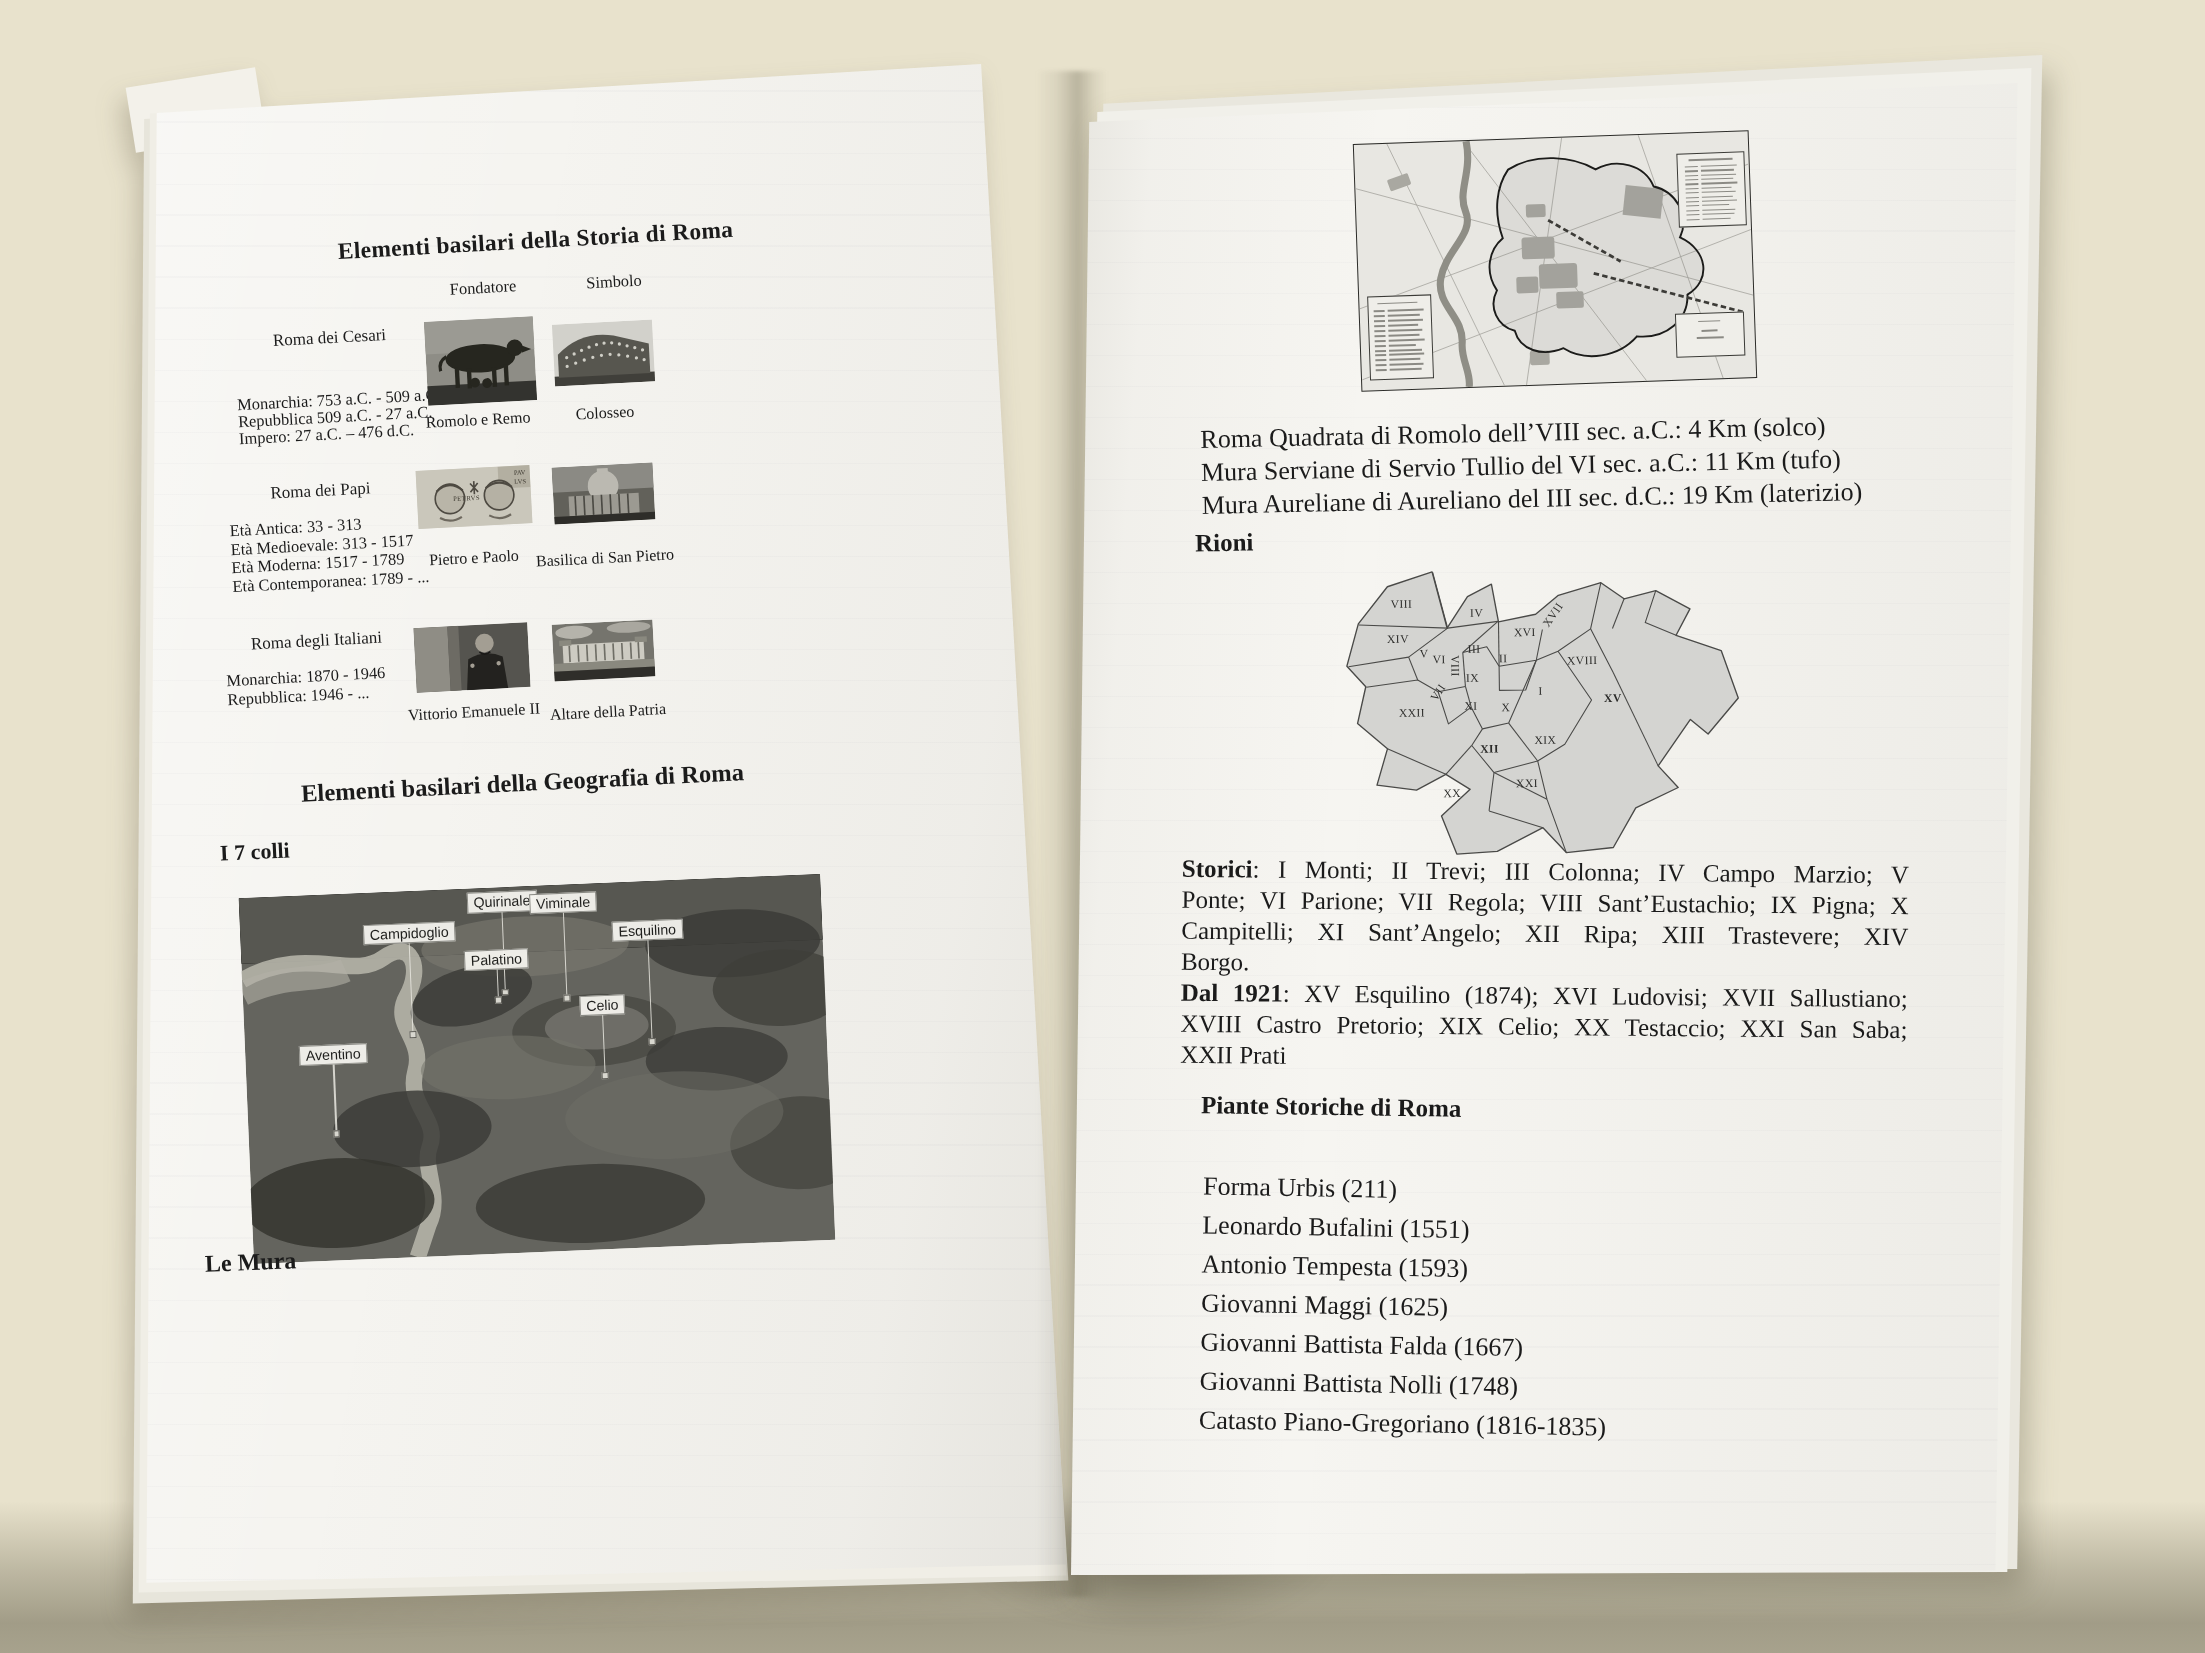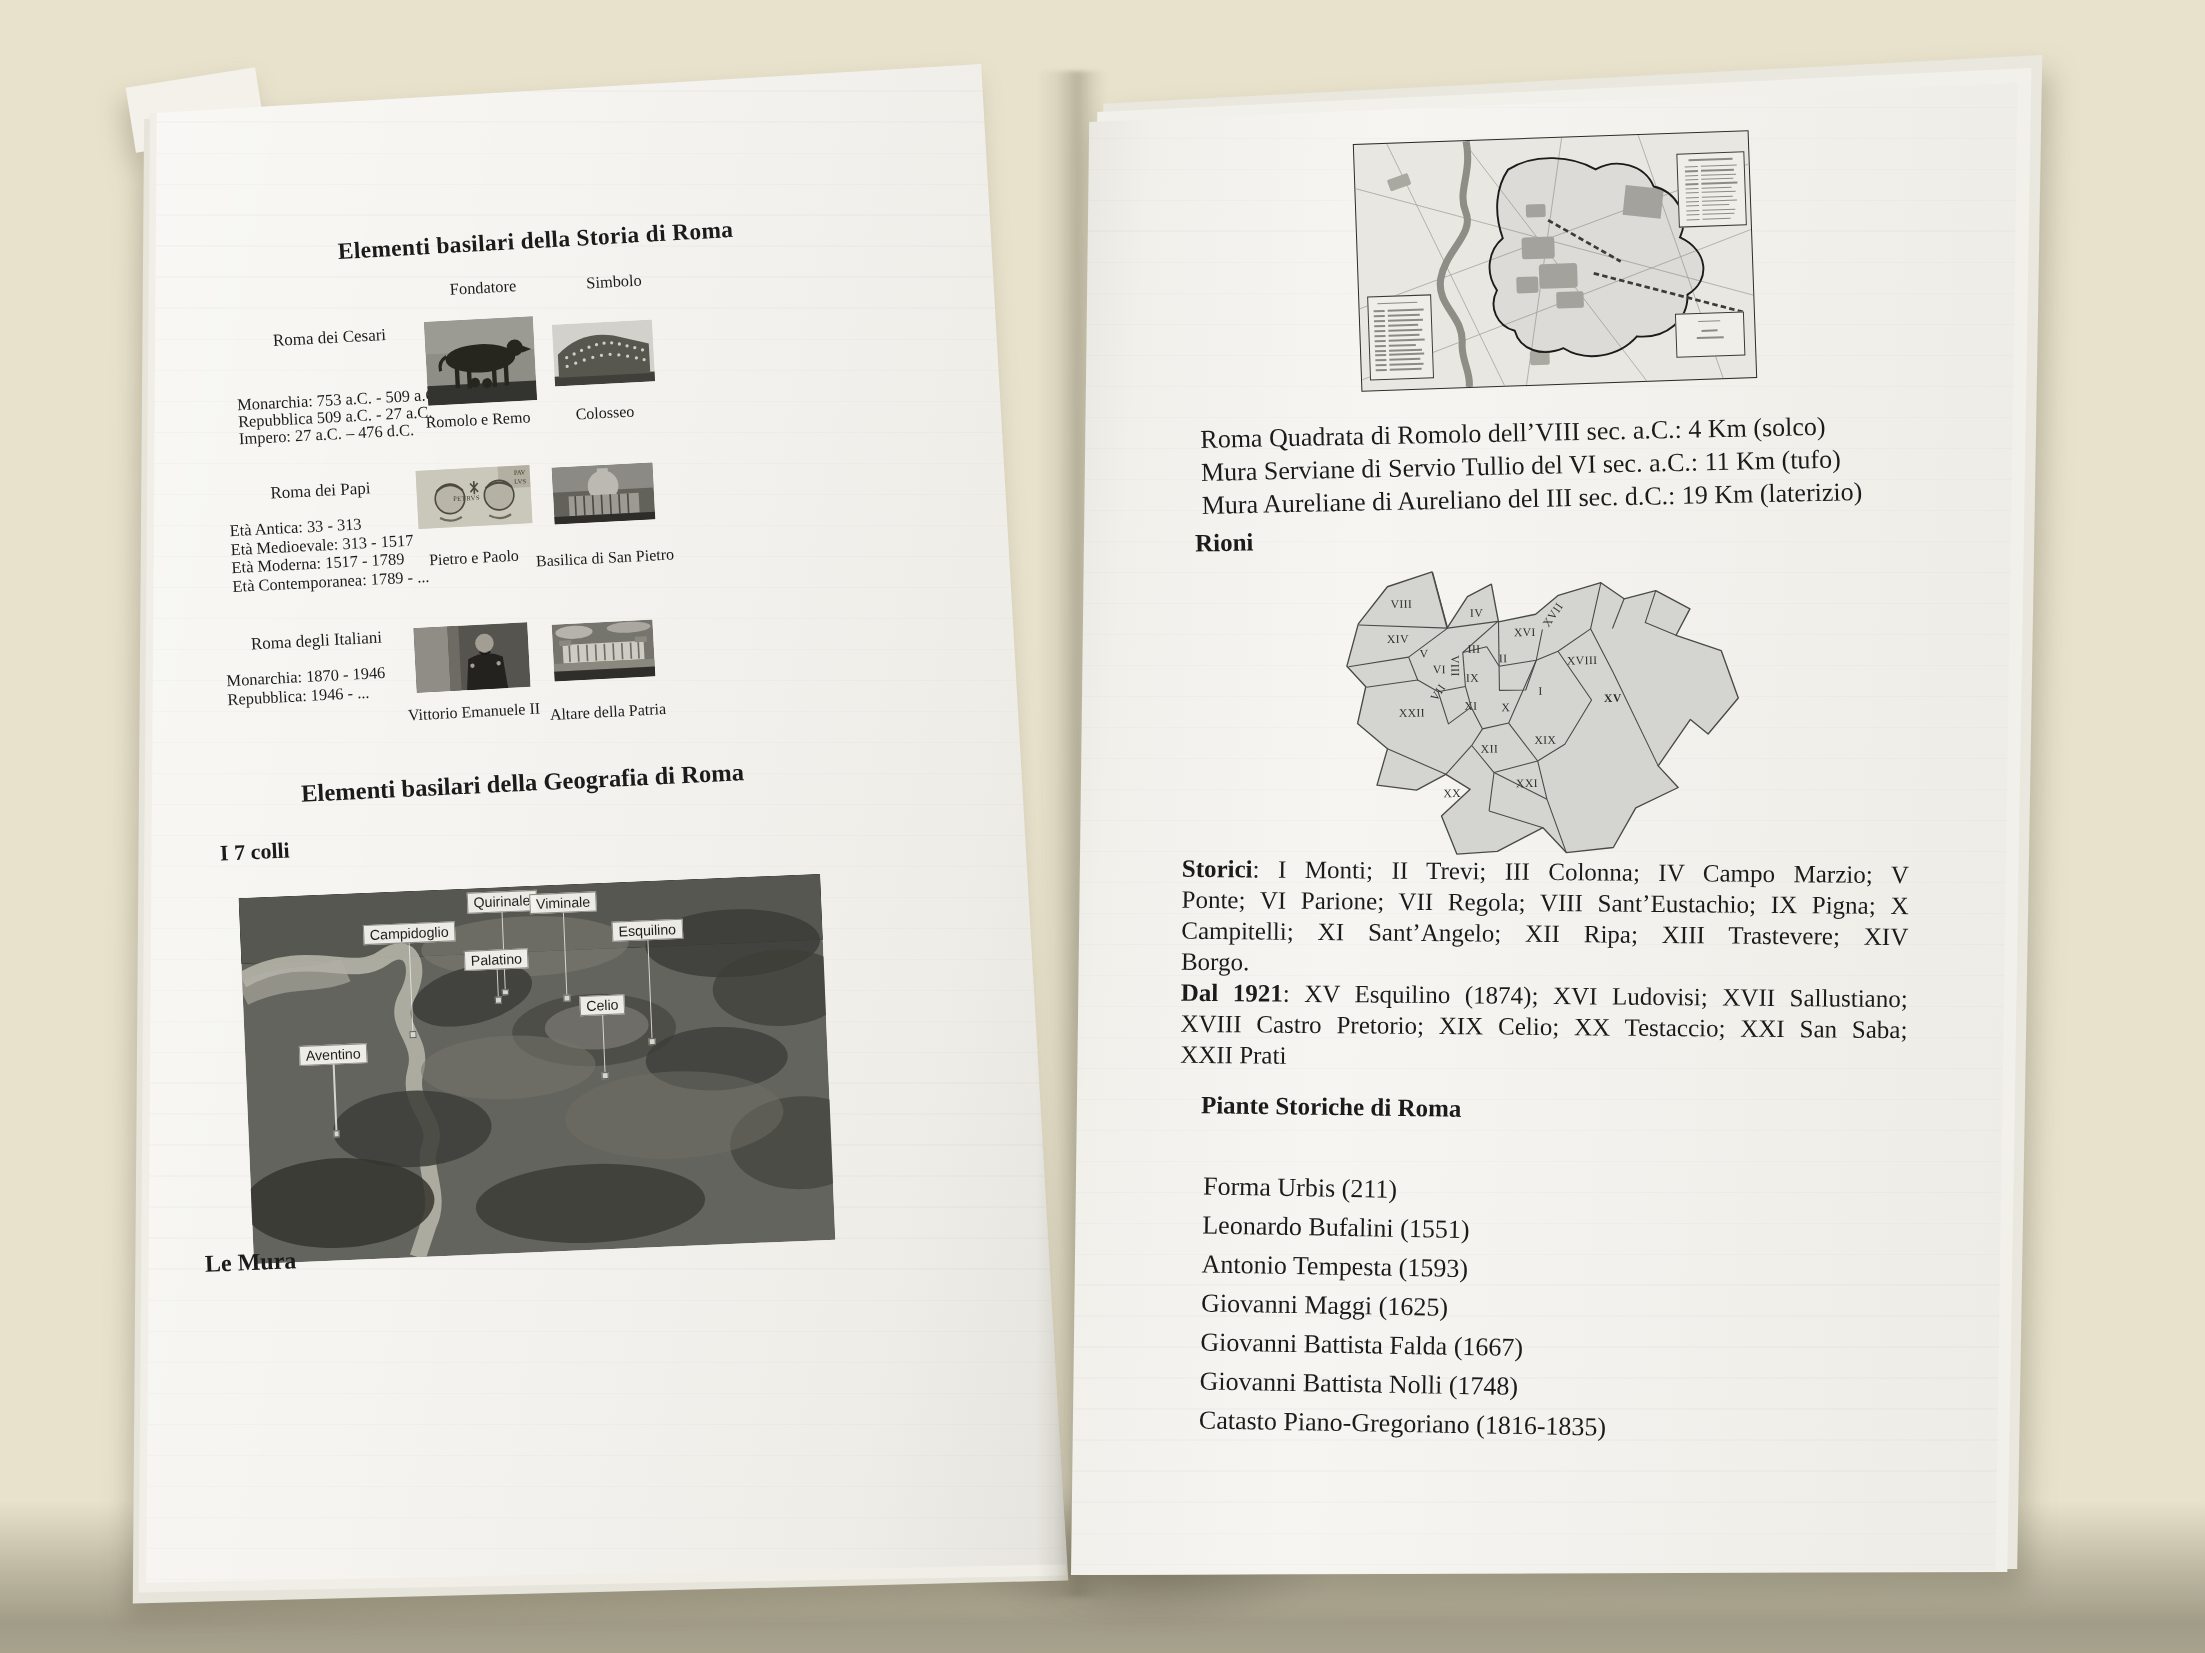--- a/index.html
+++ b/index.html
@@ -452,30 +452,30 @@
         <span class="rione-num" style="left:96px;top:38px;">VIII</span>
         <span class="rione-num" style="left:171px;top:48px;">IV</span>
         <span class="rione-num" style="left:219px;top:68px;">XVI</span>
         <span class="rione-num" style="left:247px;top:51px;transform:translate(-50%,-50%) rotate(-55deg);">XVII</span>
         <span class="rione-num" style="left:276px;top:67px;margin-top:30px;">XVIII</span>
         <span class="rione-num" style="left:92px;top:73px;">XIV</span>
         <span class="rione-num" style="left:118px;top:88px;">V</span>
         <span class="rione-num" style="left:168px;top:84px;">III</span>
         <span class="rione-num" style="left:197px;top:94px;">II</span>
         <span class="rione-num" style="left:149px;top:101px;transform:translate(-50%,-50%) rotate(90deg);">VIII</span>
-        <span class="rione-num" style="left:133px;top:104px;text-align:center;">VI</span>
+        <span class="rione-num" style="left:133px;top:94px;text-align:center;">VI</span>
         <span class="rione-num" style="left:166px;top:113px;">IX</span>
         <span class="rione-num" style="left:234px;top:127px;">I</span>
         <span class="rione-num" style="left:306px;top:135px;font-weight:bold;">XV</span>
         <span class="rione-num" style="left:131px;top:127px;transform:translate(-50%,-50%) rotate(-55deg);">VII</span>
         <span class="rione-num" style="left:164px;top:141px;">XI</span>
         <span class="rione-num" style="left:199px;top:143px;">X</span>
         <span class="rione-num" style="left:105px;top:147px;">XXII</span>
         <span class="rione-num" style="left:238px;top:176px;">XIX</span>
-        <span class="rione-num" style="left:182px;top:184px;">XII</span>
+        <span class="rione-num" style="left:182px;top:184px;font-weight:bold;">XII</span>
         <span class="rione-num" style="left:144px;top:228px;">XX</span>
         <span class="rione-num" style="left:219px;top:219px;">XXI</span>
       </div>
 
       <div class="block storici" style="left:110px;top:779px;transform:rotate(0.5deg);">
         <div class="jline"><strong>Storici</strong><span>: I Monti; II Trevi; III Colonna; IV Campo Marzio; V</span></div>
         <div class="jline">Ponte; VI Parione; VII Regola; VIII Sant’Eustachio; IX Pigna; X</div>
         <div class="jline">Campitelli; XI Sant’Angelo; XII Ripa; XIII Trastevere; XIV</div>
         <div>Borgo.</div>
         <div class="jline"><strong>Dal 1921</strong><span>: XV Esquilino (1874); XVI Ludovisi; XVII Sallustiano;</span></div>

